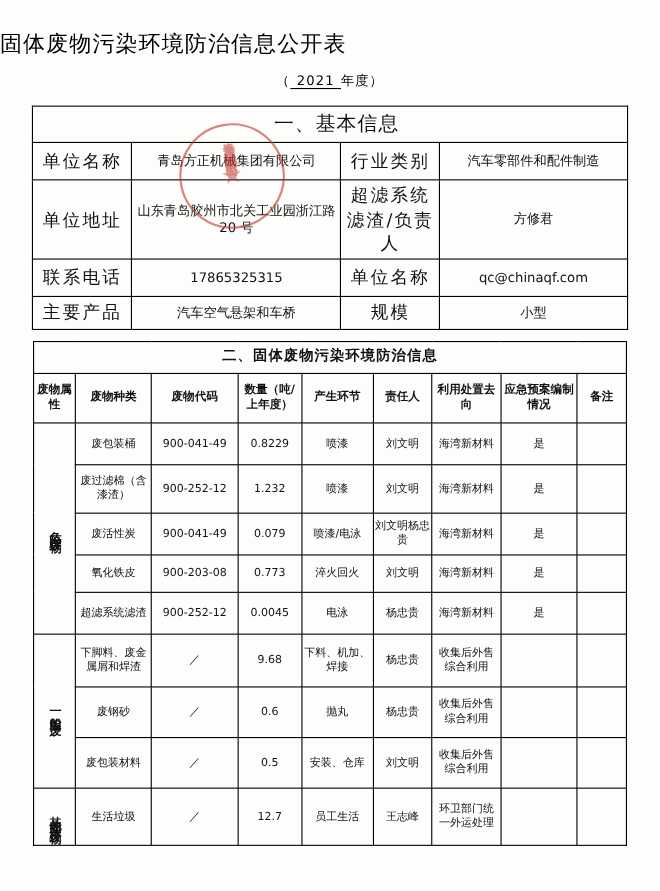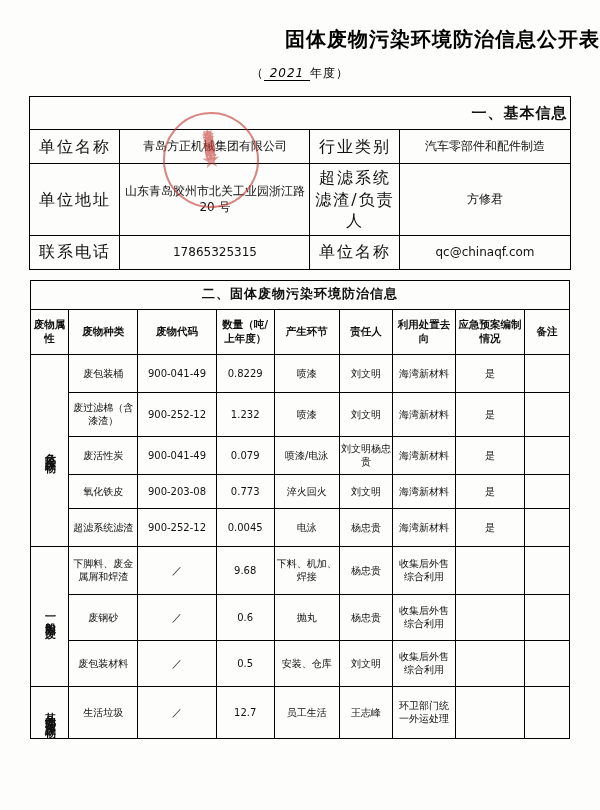--- a/index.html
+++ b/index.html
@@ -16,23 +16,23 @@
     overflow: hidden;
   }
   .page {
     position: relative;
     width: 600px;
     height: 810px;
     padding: 0;
     box-sizing: border-box;
   }
   .doc-title {
-    text-align: right;
+    text-align: left;
     font-size: 20px;
-    font-weight: bold;
+    font-weight: normal;
     letter-spacing: 1px;
     margin-top: 26px;
     color: #000;
   }
   .doc-year {
     text-align: center;
     font-size: 12px;
     margin-top: 12px;
     color: #000;
     letter-spacing: 1px;
@@ -48,24 +48,24 @@
   }
   .sec1 td {
     border: 1px solid #000;
     font-size: 11.5px;
     text-align: center;
     vertical-align: middle;
     padding: 3px 2px;
     line-height: 1.35;
   }
   .sec1 .sec-title {
-    text-align: right;
+    text-align: center;
     padding-left: 14px;
-    font-weight: bold;
-    font-size: 15px;
+    font-weight: normal;
+    font-size: 18px;
     letter-spacing: 1px;
     height: 26px;
   }
   .sec1 .lbl {
     font-weight: normal;
     letter-spacing: 2px;
     font-size: 16px;
   }
   .sec1 .val {
     font-size: 12px;
@@ -146,21 +146,20 @@
     transform: translate(-50%, -50%);
     font-size: 22px;
     color: #c23b35;
     opacity: 0.8;
   }
   .year-blank {
     display: inline-block;
     min-width: 46px;
     border-bottom: 1px solid #000;
     text-align: center;
-    font-style: italic;
   }
 </style>
 </head>
 <body>
 
 <div class="page">
 
   <div class="doc-title">固体废物污染环境防治信息公开表</div>
 
   <div class="doc-year">
@@ -189,20 +188,26 @@
       <td class="lbl">单位地址</td>
       <td class="val">山东青岛胶州市北关工业园浙江路 20 号</td>
       <td class="lbl">超滤系统滤渣/负责人</td>
       <td class="val" colspan="2">方修君</td>
     </tr>
     <tr style="height:34px">
       <td class="lbl">联系电话</td>
       <td class="val">17865325315</td>
       <td class="lbl">单位名称</td>
       <td class="val" colspan="2">qc@chinaqf.com</td>
+    </tr>
+    <tr style="height:30px">
+      <td class="lbl">主要产品</td>
+      <td class="val">汽车空气悬架和车桥</td>
+      <td class="lbl">规模</td>
+      <td class="val" colspan="2">小型</td>
     </tr>
   </tbody>
     </table>
 
   <table class="sec2">
     <colgroup>
       <col style="width:34px">
       <col style="width:62px">
       <col style="width:70px">
       <col style="width:52px">

